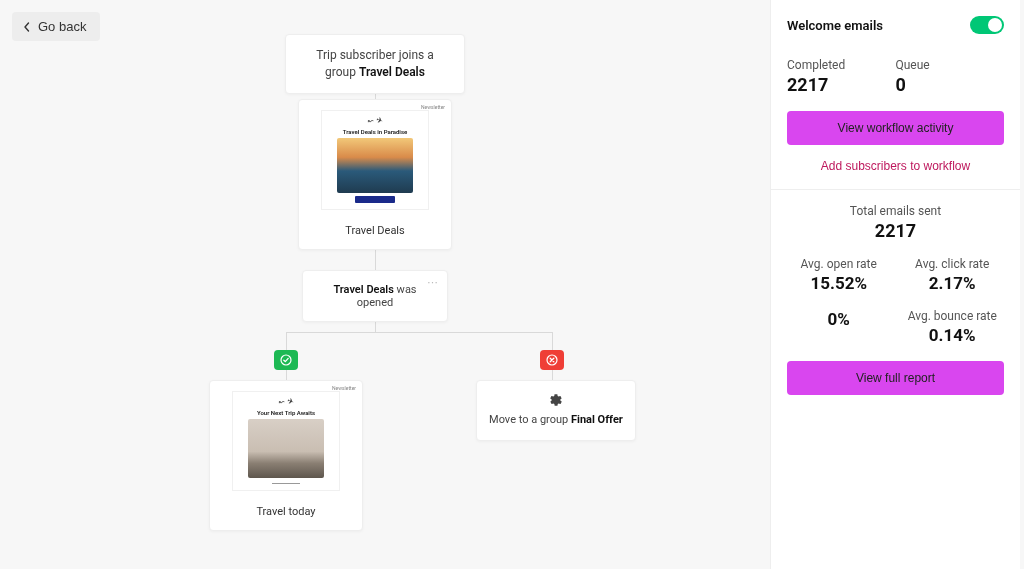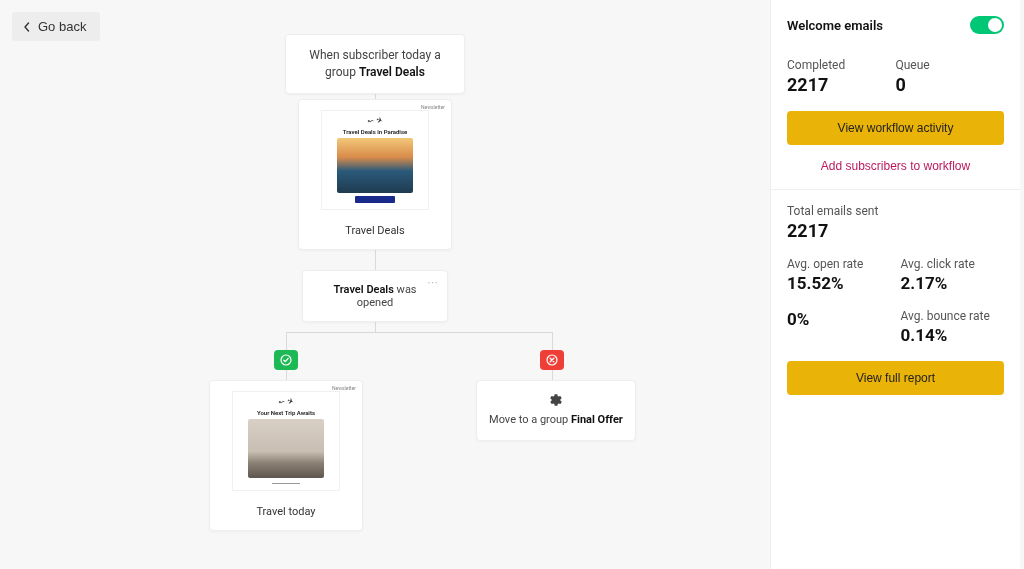--- a/index.html
+++ b/index.html
@@ -220,21 +220,21 @@
     display: flex;
     padding: 10px 16px 12px;
     gap: 0;
   }
   .metric { flex: 1; }
   .metric .label { font-size: 12px; color: #555; margin-bottom: 2px; }
   .metric .value { font-size: 18px; font-weight: 700; color: #111; }
 
   .sb-btn {
     margin: 4px 16px 0;
-    background: #eab308;
+    background: #d946ef;
     border: none;
     border-radius: 4px;
     padding: 10px 8px;
     font-size: 12px;
     color: #222;
     cursor: pointer;
   }
   .sb-link {
     margin: 14px 16px 16px;
     background: none;
@@ -242,20 +242,21 @@
     font-size: 12px;
     color: #be185d;
     text-align: center;
     cursor: pointer;
   }
 
   .sb-sep { height: 1px; background: #eee; margin: 0; }
 
   .stats {
     padding: 14px 16px 0;
+    text-align: center;
   }
   .stat-single .label { font-size: 12px; color: #555; margin-bottom: 2px; }
   .stat-single .value { font-size: 18px; font-weight: 700; color: #111; }
   .stat-grid {
     margin-top: 16px;
     display: grid;
     grid-template-columns: 1fr 1fr;
     row-gap: 16px;
     column-gap: 10px;
   }
@@ -288,21 +289,21 @@
 <div class="canvas">
 
   <div class="line v" style="left:375px; top:82px; height:17px;"></div>
   <div class="line v" style="left:375px; top:248px; height:22px;"></div>
   <div class="line v" style="left:375px; top:318px; height:14px;"></div>
   <div class="line h" style="left:286px; top:332px; width:266px;"></div>
   <div class="line v" style="left:286px; top:332px; height:48px;"></div>
   <div class="line v" style="left:552px; top:332px; height:48px;"></div>
 
   <div class="node trigger-node">
-    <span>When subscriber today a group </span><b>Travel Deals</b>
+    <span>Trip subscriber joins a group </span><b>Travel Deals</b>
   </div>
 
   <div class="node email-node email1">
     <div class="thumb-wrap">
       <span class="thumb-label">Newsletter</span>
       <div class="thumb">
         <div class="logo">↜<span class="plane-icon">✈</span></div>
         <div class="headline">Travel Deals in Paradise</div>
         <div class="img sunset"></div>
         <div class="cta"></div>

